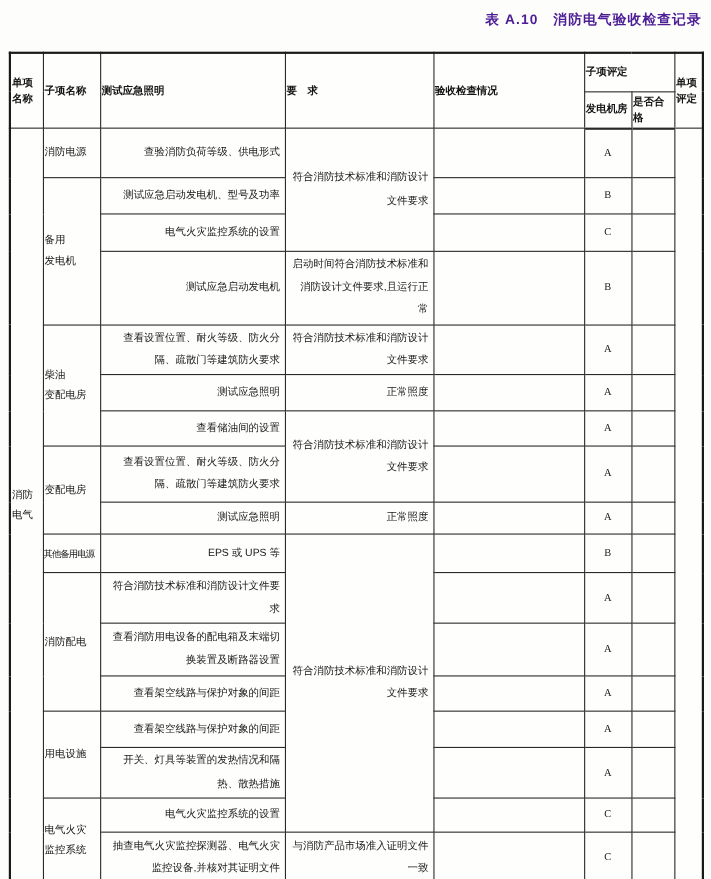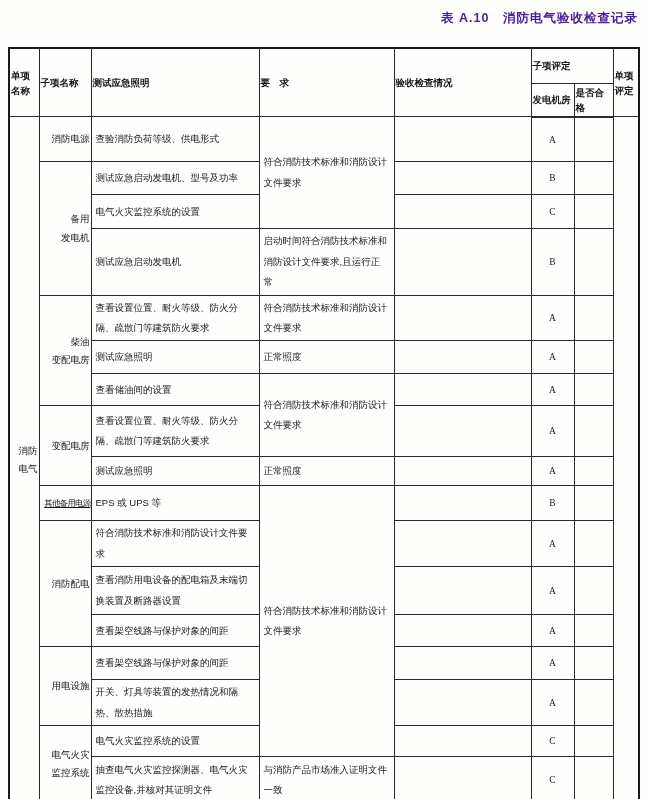--- a/index.html
+++ b/index.html
@@ -35,28 +35,28 @@
   table.record { border: 2px solid #1a1a1a; }
   table.record thead th {
     font-weight: bold;
     text-align: left;
     line-height: 1.6;
     padding: 1px;
     color: #141414;
   }
   table.record thead tr:last-child th { border-bottom-width: 2px; }
   td.unit-name, td.sub {
-    text-align: right;
+    text-align: left;
     white-space: pre-line;
     line-height: 1.9;
     padding: 1px;
   }
-  td.sub.tight { font-size: 8.5px; letter-spacing: -0.8px; padding: 0; text-decoration: underline; }
+  td.sub.tight { font-size: 8.5px; letter-spacing: -0.8px; padding: 0; }
   td.content, td.req {
-    text-align: left;
+    text-align: right;
     padding: 2px 4px;
     line-height: 2.15;
     margin-left: 32px;
   }
   td.imp {
     text-align: center;
     font-family: "Liberation Serif", "DejaVu Serif", serif;
     font-size: 11px;
     color: #222;
   }

